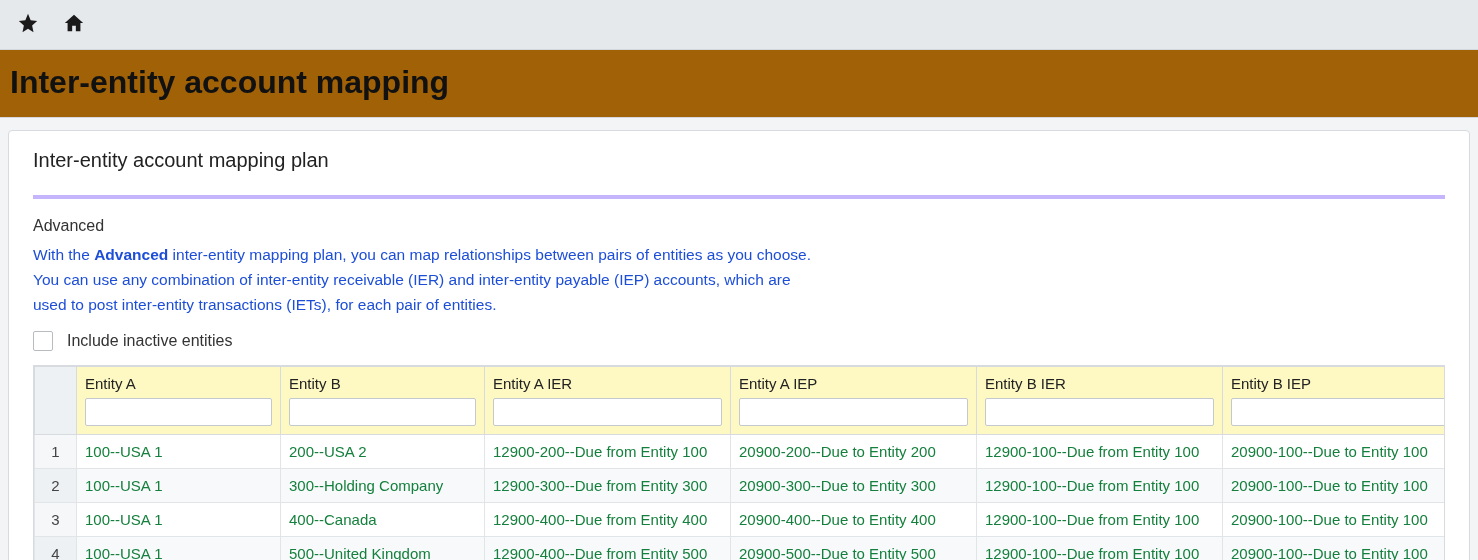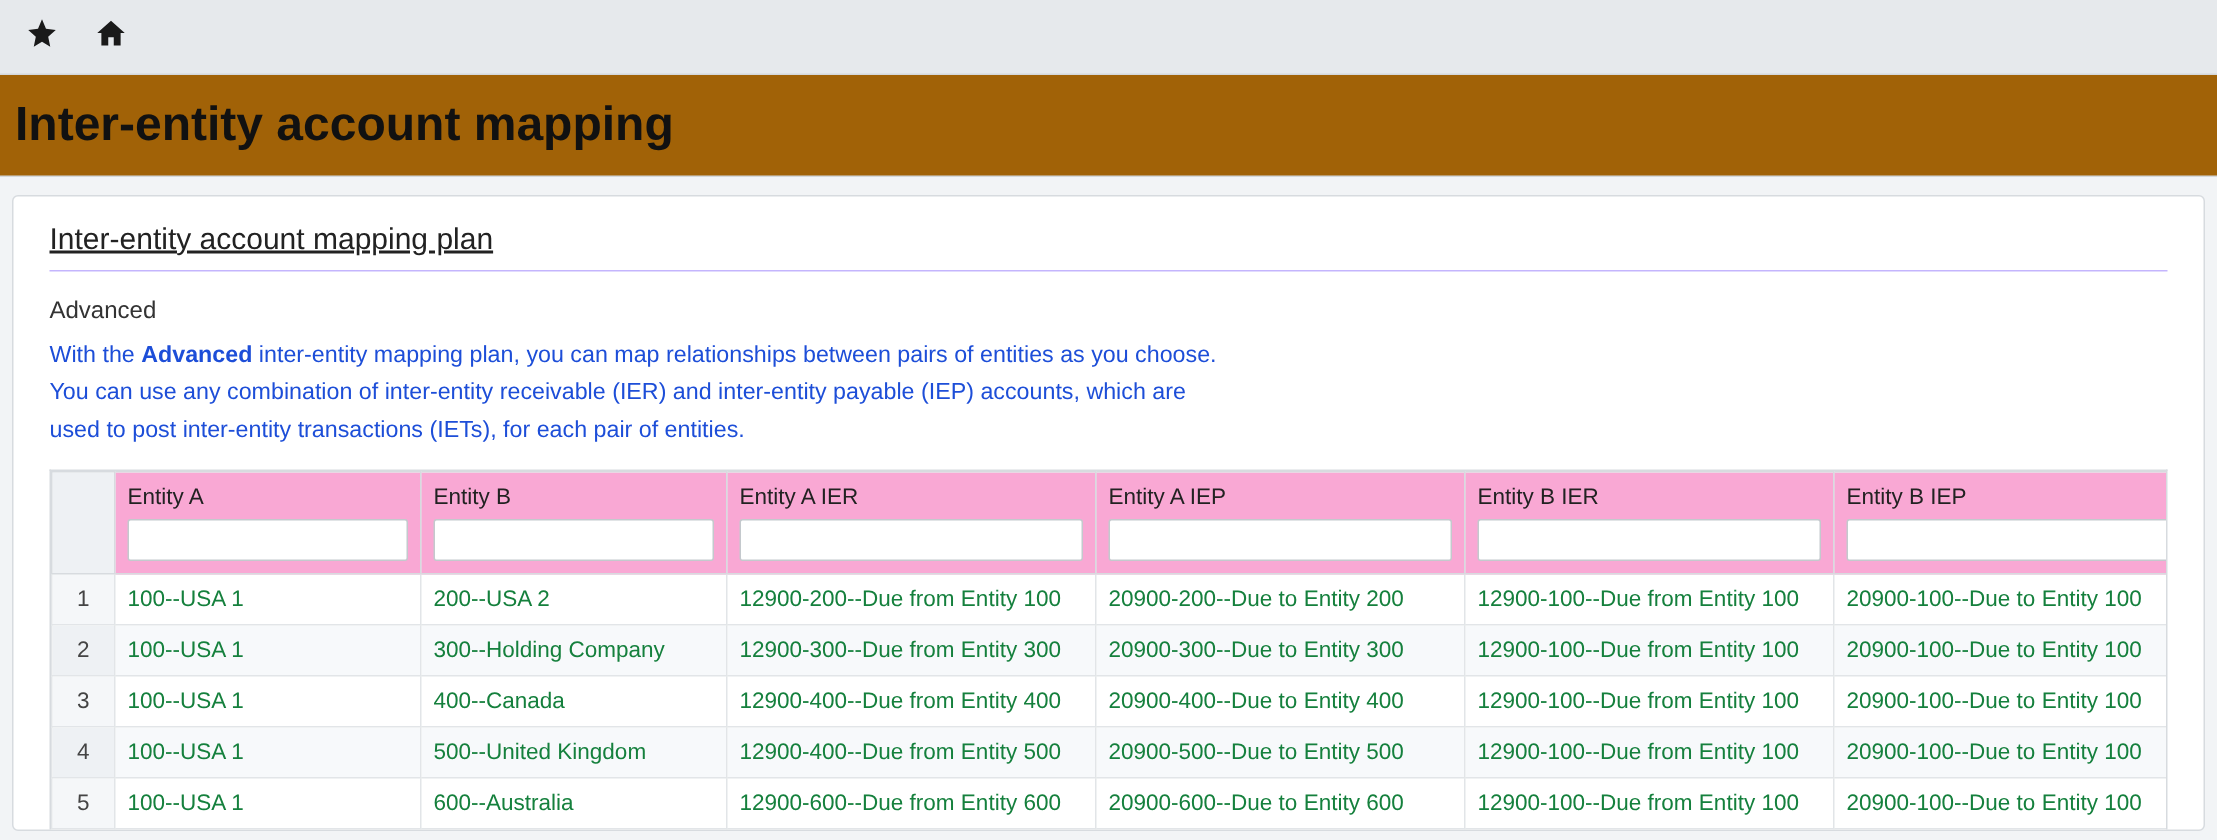--- a/index.html
+++ b/index.html
@@ -61,23 +61,22 @@
     background: #fff;
     border: 1px solid #d7dbdf;
     border-radius: 4px;
     padding: 18px 24px 0 24px;
   }
   .panel h2 {
     margin: 0 0 6px 0;
     font-size: 20px;
     font-weight: 500;
     color: #222;
-    border-bottom: 1px solid #c4b5fd;
-    padding-bottom: 8px;
-    text-decoration: underline;
+    border-bottom: 4px solid #c4b5fd;
+    padding-bottom: 23px;
   }
   .plan-sub {
     font-size: 16px;
     color: #333;
     margin: 18px 0 8px 0;
   }
   .plan-desc {
     font-size: 15.5px;
     color: #1d4ed8;
     line-height: 1.6;
@@ -111,21 +110,21 @@
   table {
     border-collapse: collapse;
     width: 100%;
     table-layout: fixed;
   }
   col.rownum { width: 42px; }
   col.ent    { width: 204px; }
   col.acct   { width: 246px; }
 
   thead th {
-    background: #f9a8d4;
+    background: #fef9c3;
     border: 1px solid #d7dbdf;
     padding: 8px 8px 8px 8px;
     text-align: left;
     font-weight: 400;
     font-size: 15px;
     color: #222;
     vertical-align: top;
   }
   thead th .filter {
     margin-top: 6px;
@@ -182,20 +181,24 @@
 <div class="panel-wrap">
   <div class="panel">
     <h2>Inter-entity account mapping plan</h2>
 
     <div class="plan-sub">Advanced</div>
 
     <p class="plan-desc">
       <span>With the </span><b>Advanced</b><span> inter-entity mapping plan, you can map relationships between pairs of entities as you choose. You can use any combination of inter-entity receivable (IER) and inter-entity payable (IEP) accounts, which are used to post inter-entity transactions (IETs), for each pair of entities.</span>
     </p>
 
+    <div class="chk-row">
+      <div class="chk"></div>
+      <span>Include inactive entities</span>
+    </div>
 
     <div class="grid">
       <table>
         <colgroup>
           <col class="rownum">
           <col class="ent">
             <col class="ent">
           <col class="acct">
             <col class="acct">
             <col class="acct">

